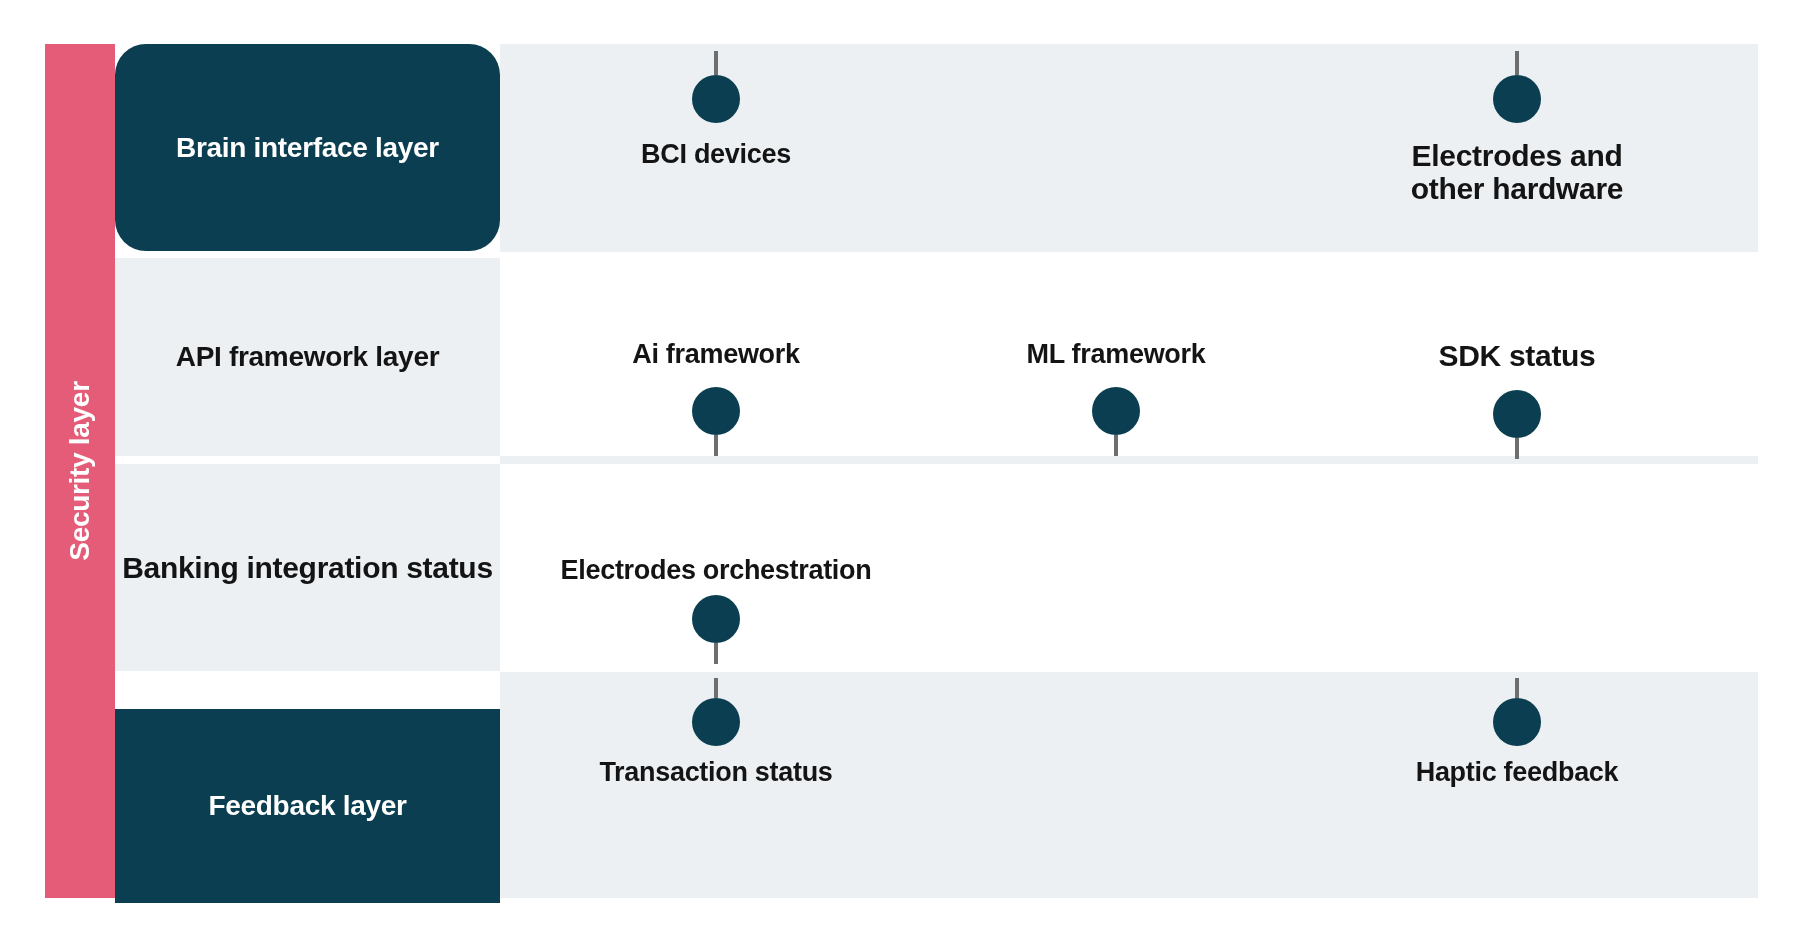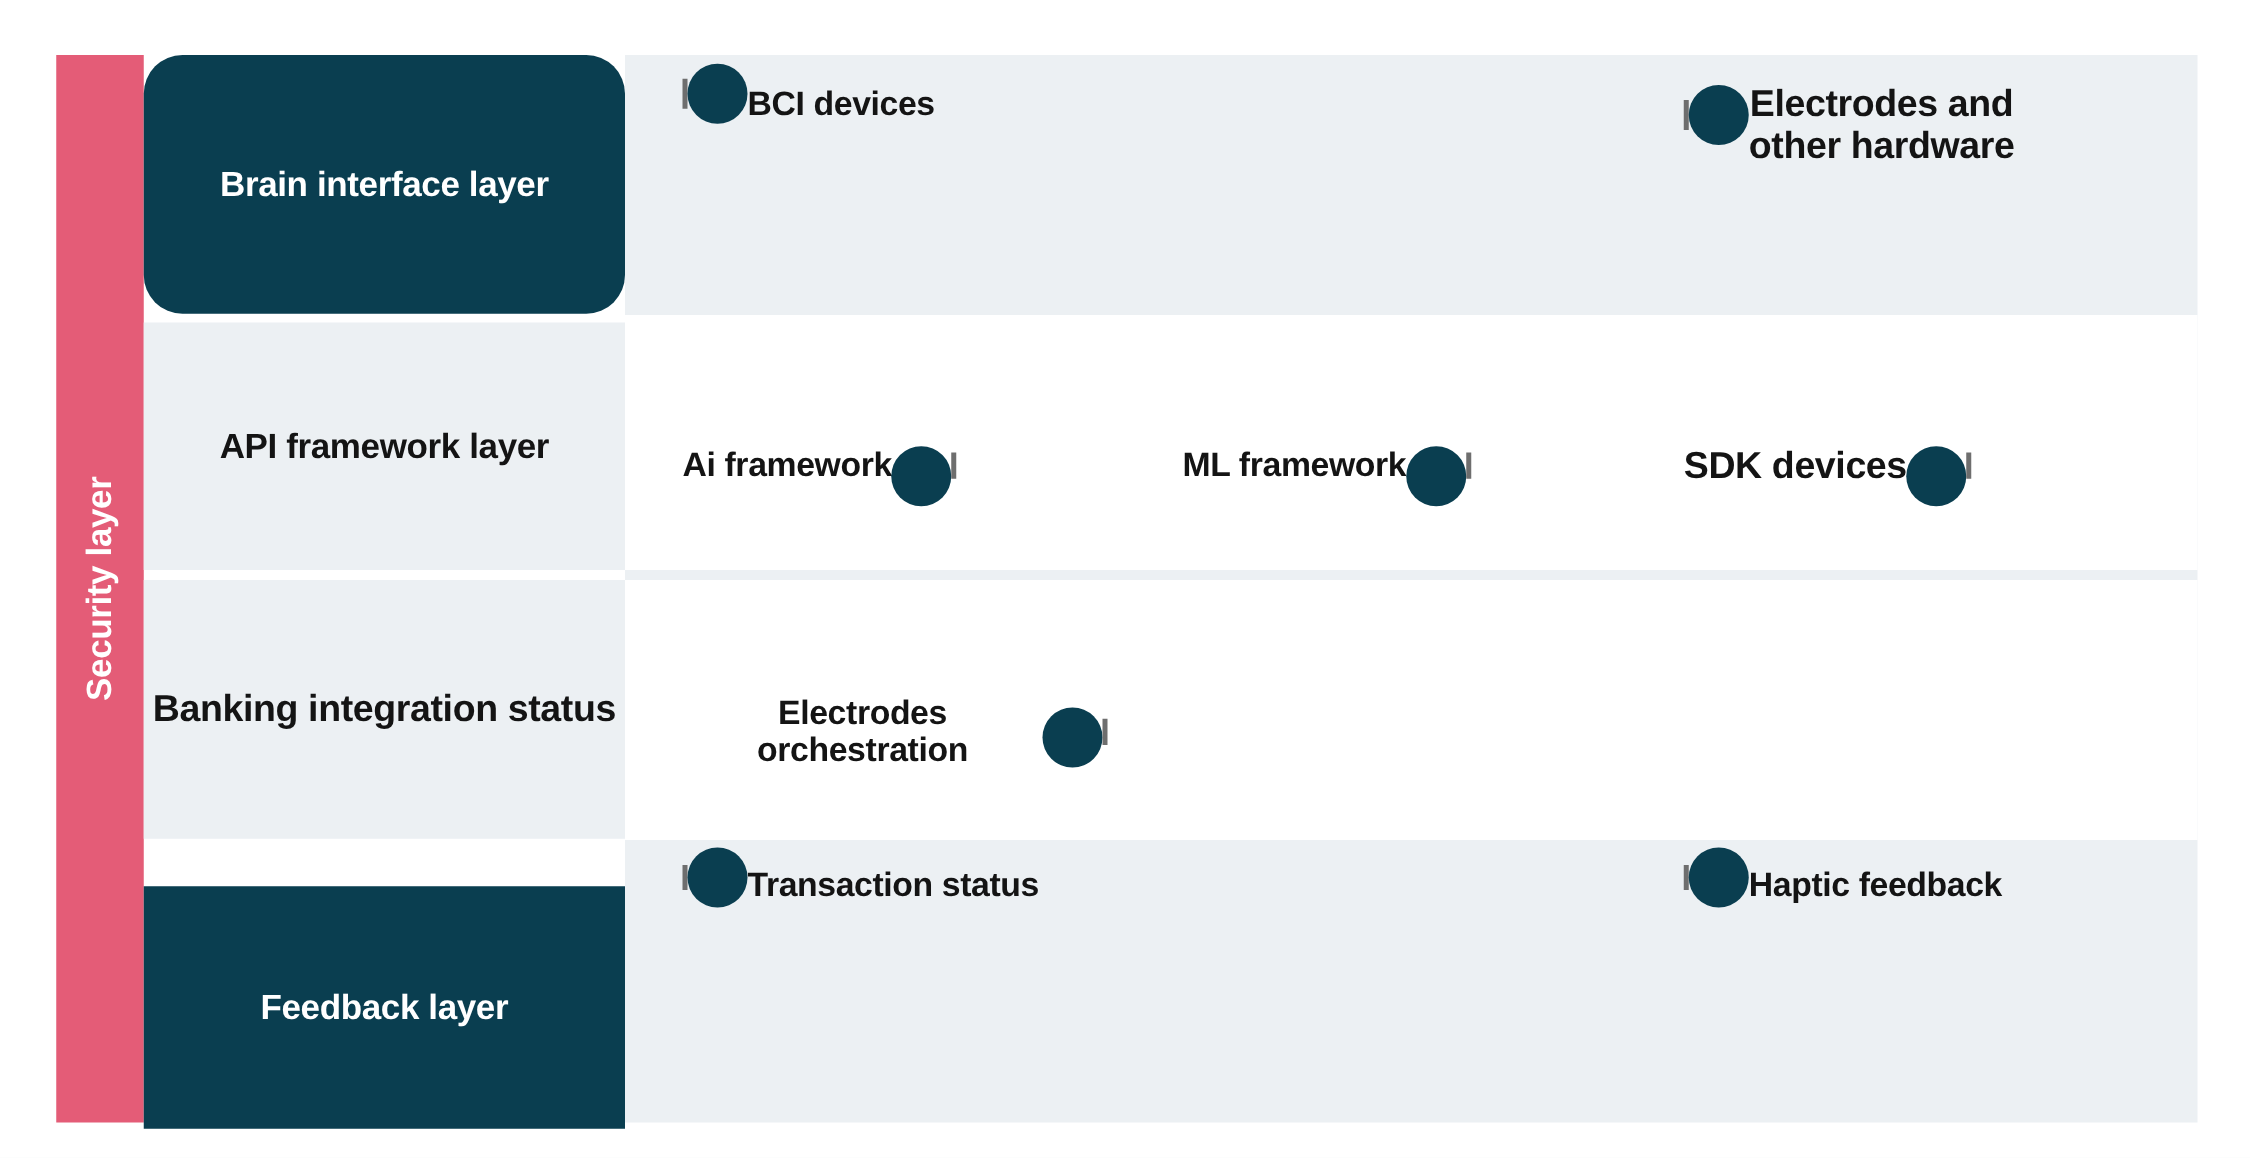--- a/index.html
+++ b/index.html
@@ -57,21 +57,21 @@
     position:absolute;left:500px;top:44px;width:1258px;height:854px;
     background:var(--panel_gray);
   }
   .white-band{position:absolute;left:0;width:100%;background:#ffffff;}
   .band-a{top:208px;height:204px;}   
   .band-b{top:420px;height:208px;}   
 
   
   .item{
     position:absolute;width:340px;
-    display:flex;flex-direction:row;align-items:center;
+    display:flex;flex-direction:column;align-items:center;
   }
   .node-circle{
     width:48px;height:48px;border-radius:50%;
     background:var(--teal);
     flex:none;
   }
   .stem{width:4px;background:var(--stem_gray);flex:none;}
   .item-label{
     text-align:center;
     font-size:27px;
@@ -147,21 +147,21 @@
     <div class="item-label">Ai framework</div>
     <div class="node-circle"></div>
     <div class="stem"></div>
   </div>
   <div class="item r2 c2">
     <div class="item-label">ML framework</div>
     <div class="node-circle"></div>
     <div class="stem"></div>
   </div>
   <div class="item r2 c3">
-    <div class="item-label lg">SDK devices</div>
+    <div class="item-label lg">SDK status</div>
     <div class="node-circle"></div>
     <div class="stem"></div>
   </div>
 
   <div class="item r3 c1">
     <div class="item-label">Electrodes orchestration</div>
     <div class="node-circle"></div>
     <div class="stem"></div>
   </div>
 

